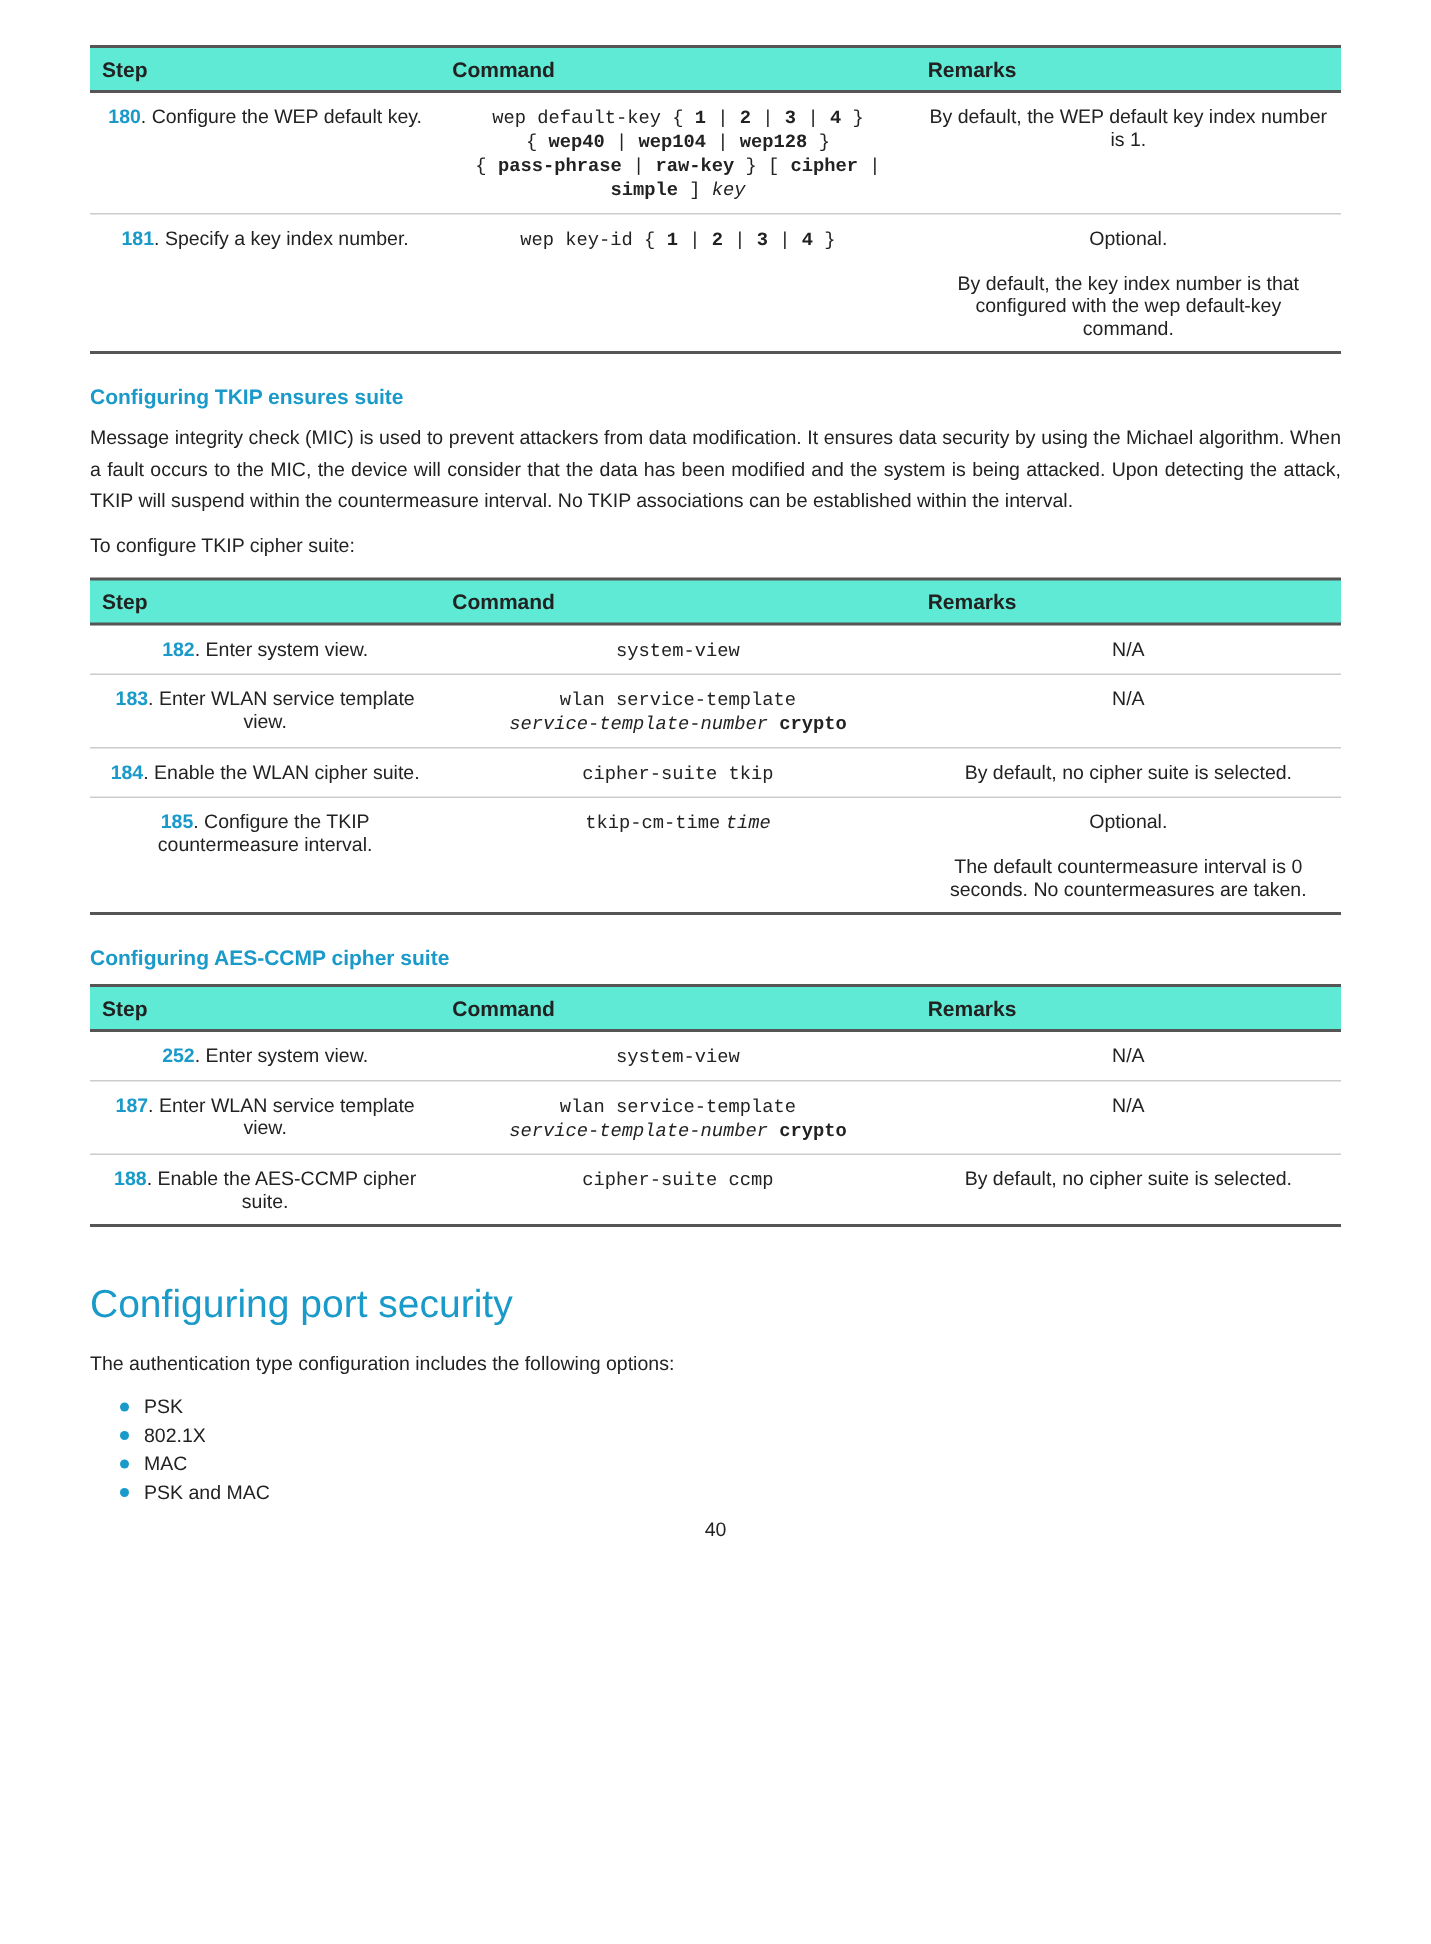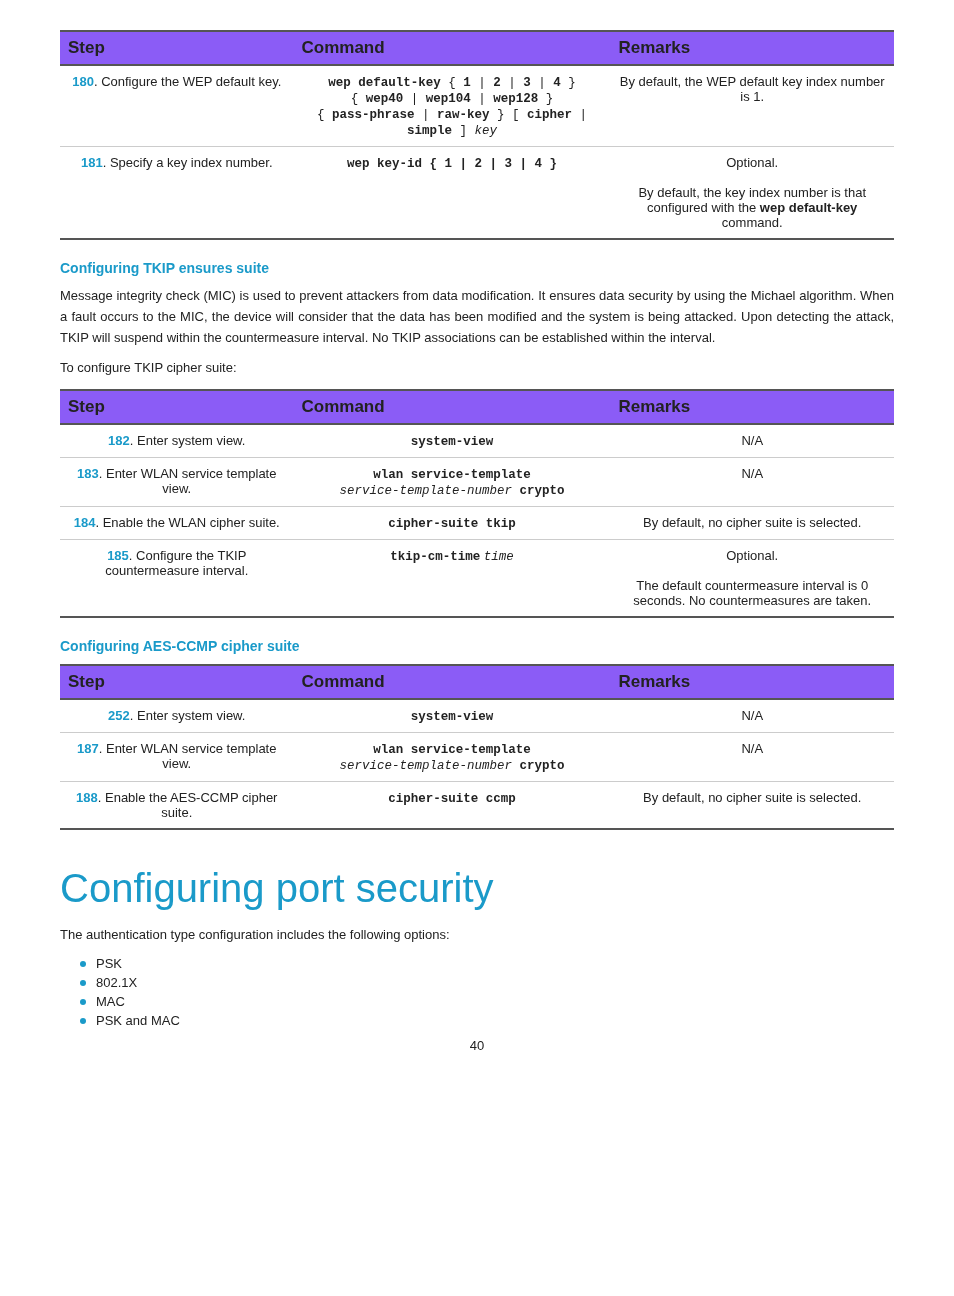--- a/index.html
+++ b/index.html
@@ -18,24 +18,24 @@
       width: 100%;
       border-collapse: collapse;
       margin-bottom: 20px;
     }
     table thead tr {
       border-top: 2px solid #555;
       border-bottom: 2px solid #555;
     }
     table thead th {
       font-weight: bold;
-      font-size: 17px;
+      font-size: 14px;
       padding: 6px 8px;
       text-align: left;
-      background: #8b5cf6;
+      background: #5eead4;
     }
     table tbody tr {
       border-bottom: 1px solid #ccc;
     }
     table tbody td {
       padding: 8px 8px;
       vertical-align: top;
       font-size: 13px;
       text-align: center;
     }
@@ -65,21 +65,21 @@
       font-size: 13px;
       color: #222;
       line-height: 1.6;
       margin-bottom: 10px;
       text-align: justify;
     }
 
     
     .big-heading {
       color: #1a9ac9;
-      font-size: 40px;
+      font-size: 26px;
       font-weight: normal;
       margin-top: 36px;
       margin-bottom: 14px;
     }
 
     
     .bullet-list {
       list-style: none;
       padding-left: 20px;
       margin-bottom: 10px;
@@ -98,21 +98,21 @@
       border-radius: 50%;
       margin-right: 10px;
       margin-top: 5px;
       flex-shrink: 0;
     }
 
     code, .cmd {
       font-family: 'Courier New', Courier, monospace;
       font-size: 12.5px;
     }
-    .bold { font-weight: bold; }
+    .bold { font-weight: normal; }
 
     
     .page-num {
       text-align: center;
       font-size: 13px;
       color: #222;
     }
   </style>
 </head>
 <body>

